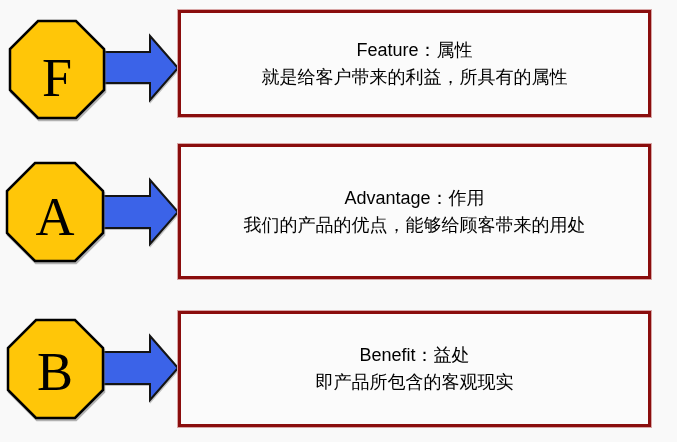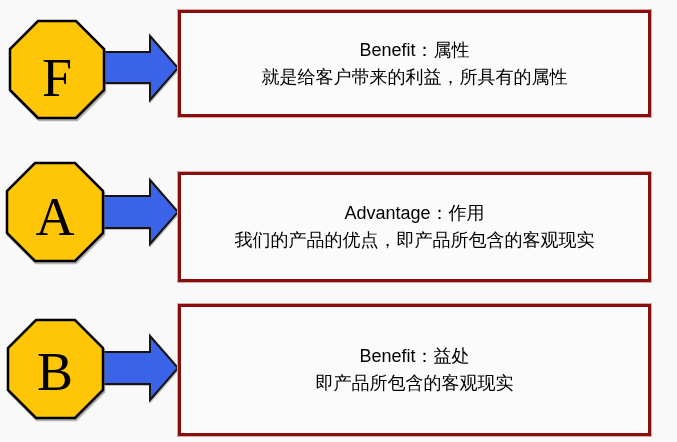--- a/index.html
+++ b/index.html
@@ -54,37 +54,37 @@
 <body>
 
 <div class="canvas">
 
   <svg class="shape-svg" style="top:10px" width="182" height="112" viewBox="0 0 182 112">
     <polygon class="arrow" points="100,42 150,42 150,26 178,58 150,90 150,73 100,73" fill="#3b63e8"></polygon>
     <polygon class="octagon" points="38,11 76,11 104,39 104,80 76,108 38,108 10,80 10,39" fill="#ffc608"></polygon>
     <text class="octagon-letter" x="57" y="86">F</text>
   </svg>
   <div class="info-box" style="top:10px;height:107px">
-    <div class="box-title">Benefit：属性</div>
+    <div class="box-title">Feature：属性</div>
     <div class="box-desc">就是给客户带来的利益，所具有的属性</div>
   </div>
 
   <svg class="shape-svg" style="top:160px" width="182" height="108" viewBox="0 0 182 108">
     <polygon class="arrow" points="98,36 150,36 150,20 178,52 150,84 150,68 98,68" fill="#3b63e8"></polygon>
     <polygon class="octagon" points="35,3 75,3 103,31 103,73 75,101 35,101 7,73 7,31" fill="#ffc608"></polygon>
     <text class="octagon-letter" x="55" y="75">A</text>
   </svg>
-  <div class="info-box" style="top:172px;height:110px">
+  <div class="info-box" style="top:144px;height:135px">
     <div class="box-title">Advantage：作用</div>
-    <div class="box-desc">我们的产品的优点，即产品所包含的客观现实</div>
+    <div class="box-desc">我们的产品的优点，能够给顾客带来的用处</div>
   </div>
 
   <svg class="shape-svg" style="top:315px" width="182" height="108" viewBox="0 0 182 108">
     <polygon class="arrow" points="98,37 150,37 150,21 178,53 150,85 150,69 98,69" fill="#3b63e8"></polygon>
     <polygon class="octagon" points="36,5 75,5 103,33 103,75 75,103 36,103 8,75 8,33" fill="#ffc608"></polygon>
     <text class="octagon-letter" x="55" y="75">B</text>
   </svg>
-  <div class="info-box" style="top:304px;height:132px">
+  <div class="info-box" style="top:311px;height:116px">
     <div class="box-title">Benefit：益处</div>
     <div class="box-desc">即产品所包含的客观现实</div>
   </div>
 
 </div>
 
 </body></html>

